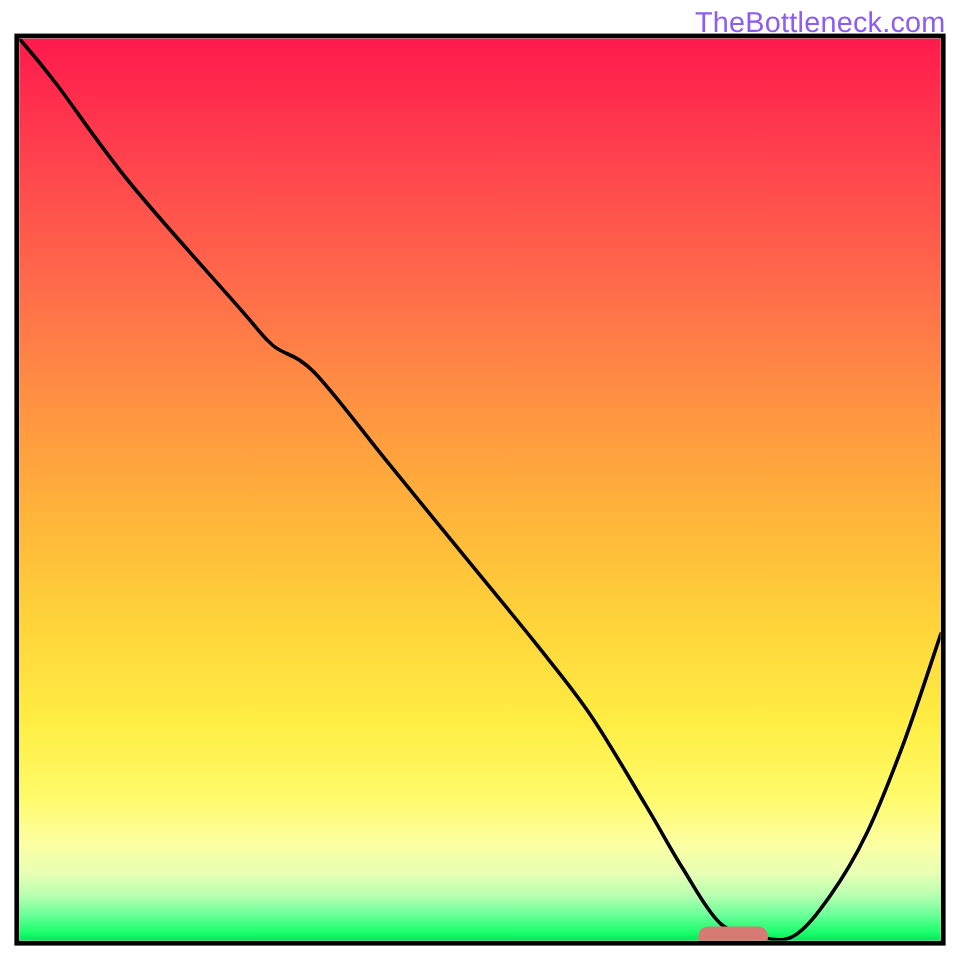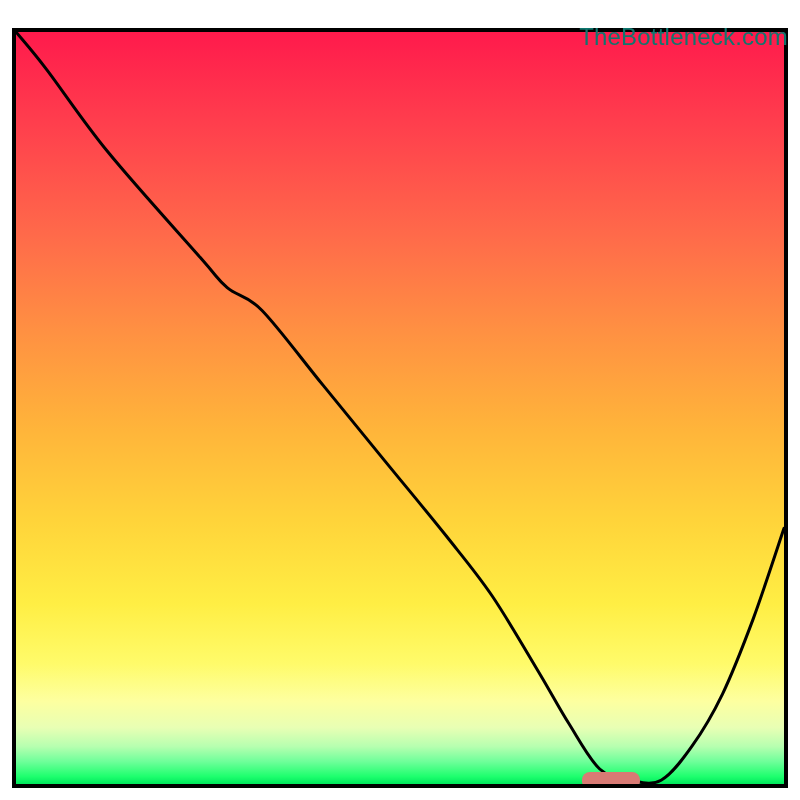--- a/index.html
+++ b/index.html
@@ -13,26 +13,25 @@
   .frame {
     position: relative;
     width: 800px;
     height: 800px;
     box-sizing: border-box;
   }
   .watermark {
     position: absolute;
     top: 6px;
     right: 12px;
-    color: #0f766e;
+    color: #8b5cf6;
     font-size: 24px;
     font-weight: 400;
     letter-spacing: 0.2px;
     z-index: 10;
-    margin-top: 17px;
   }
   .plot-outer {
     position: absolute;
     left: 12px;
     top: 28px;
     width: 776px;
     height: 760px;
     border: 4px solid #000;
     box-sizing: border-box;
     overflow: hidden;

